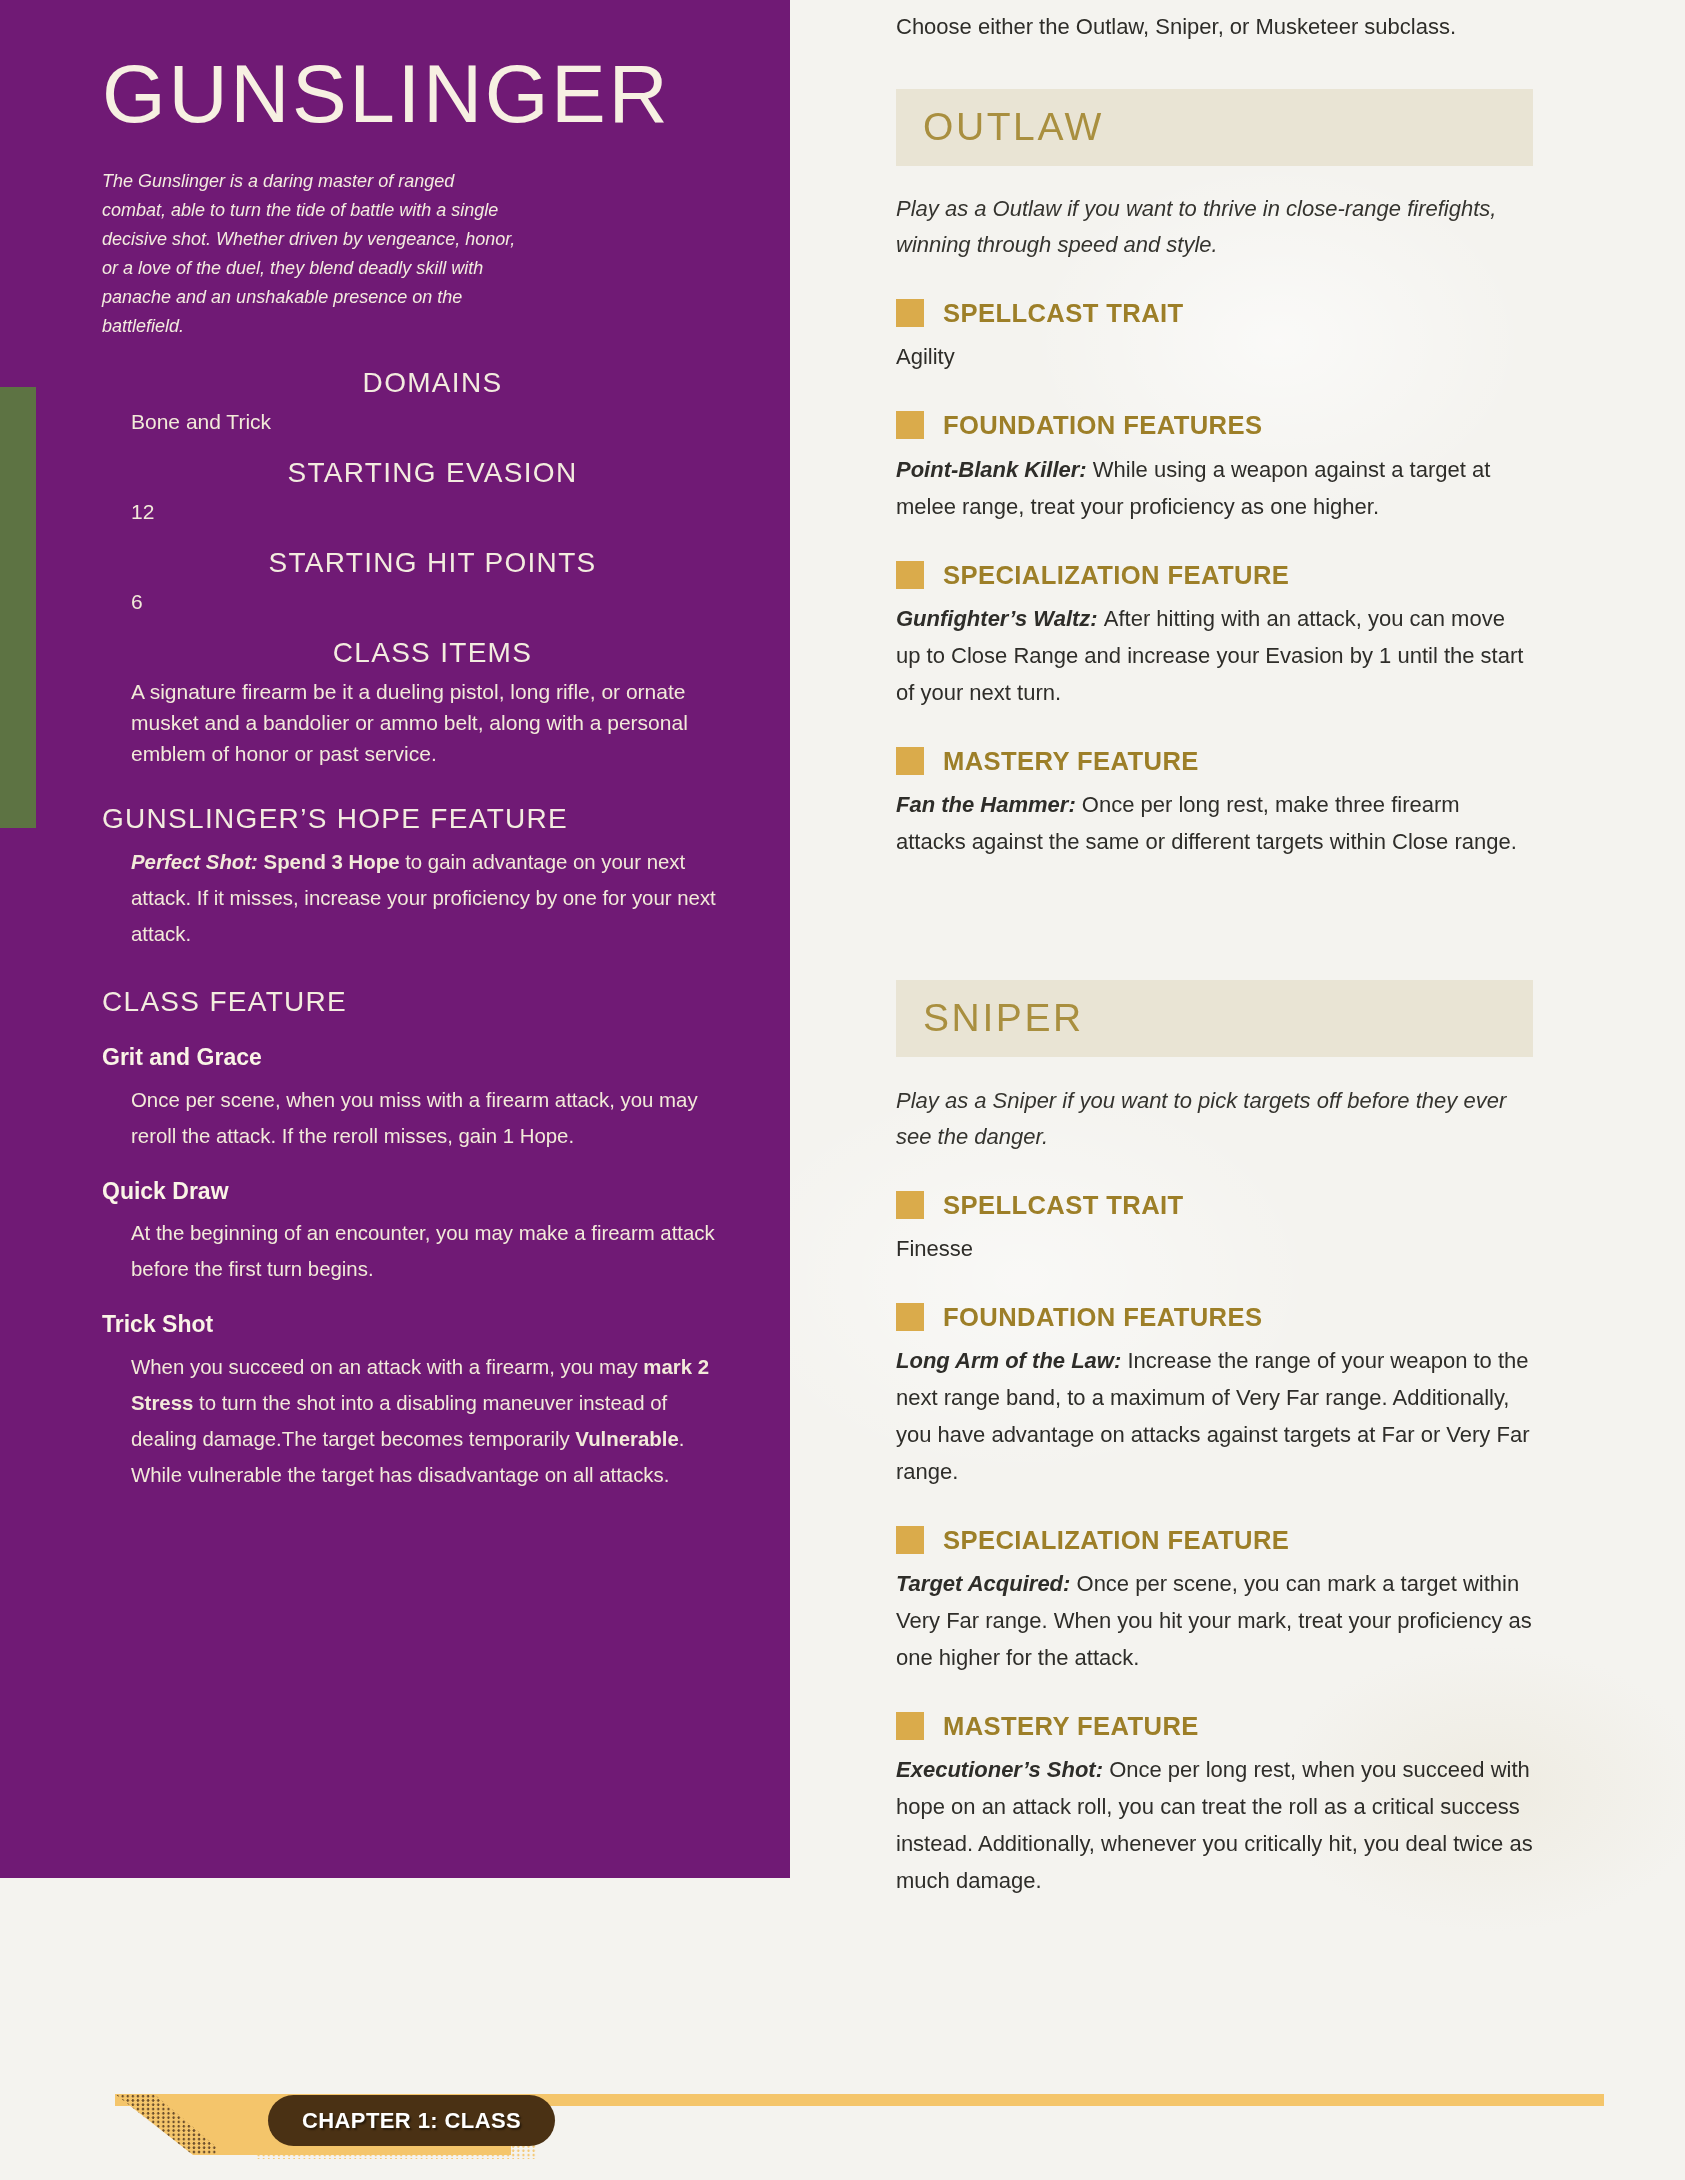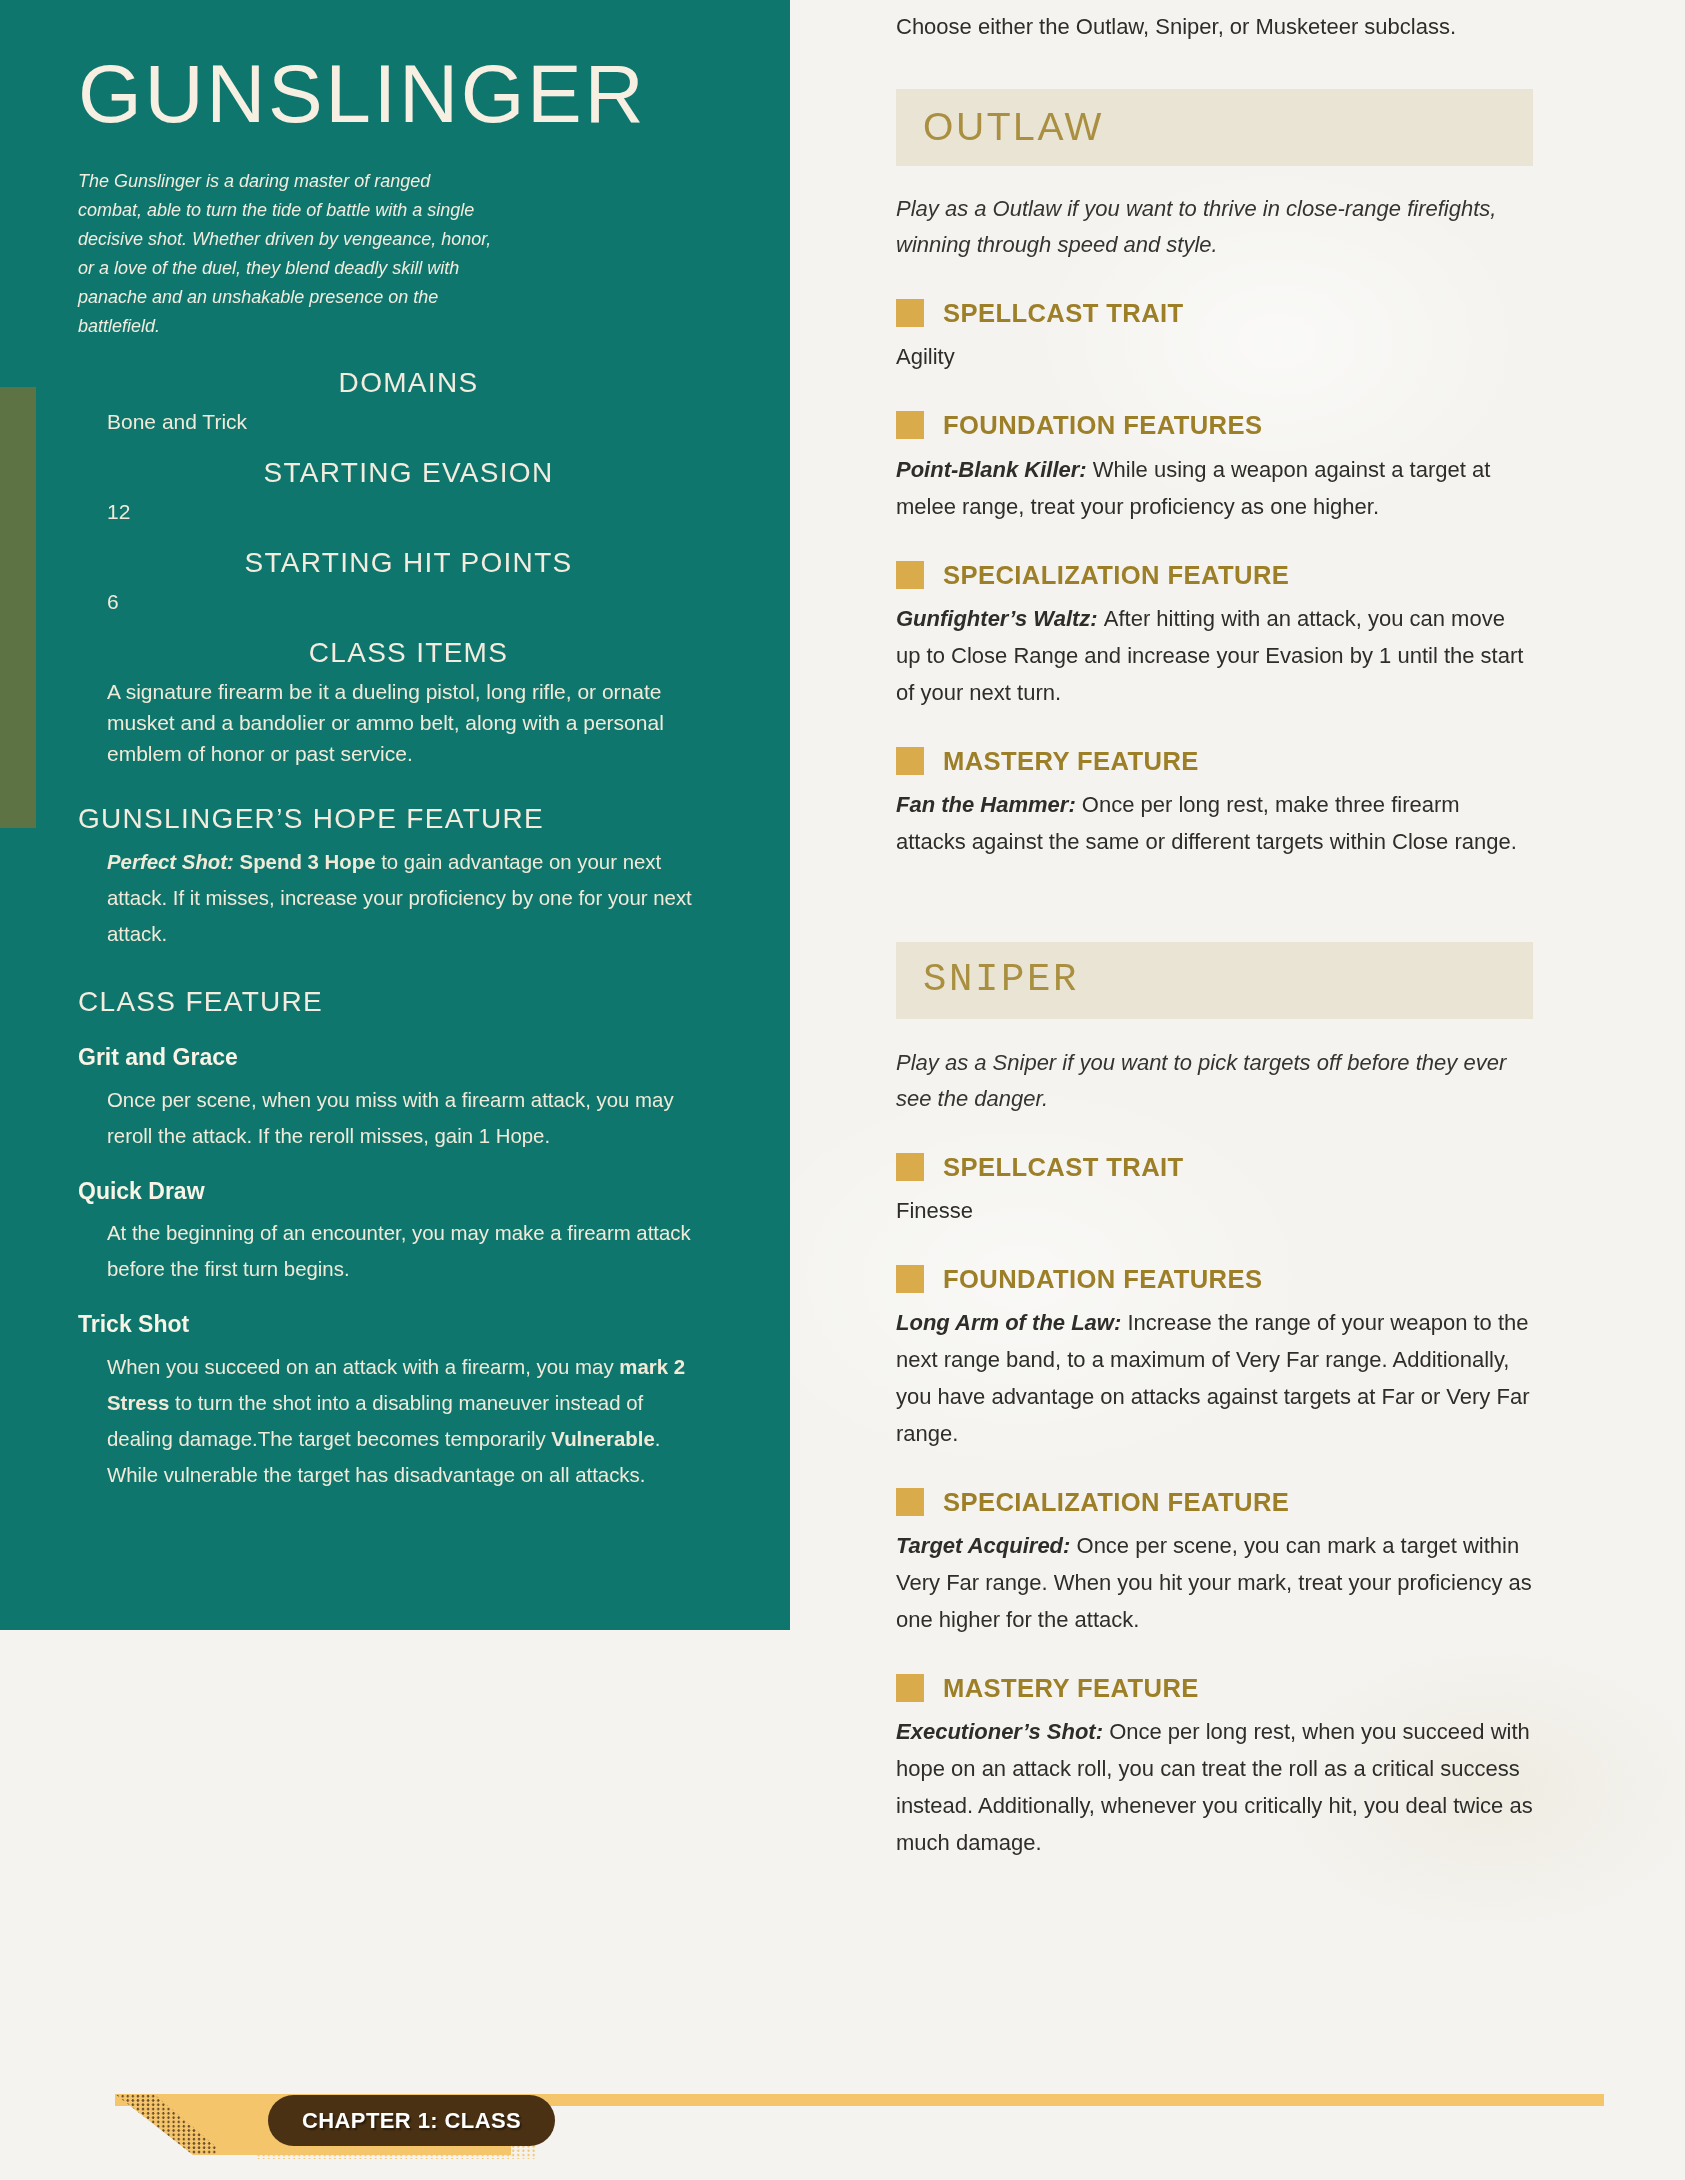--- a/index.html
+++ b/index.html
@@ -11,22 +11,22 @@
   .page::after{ 
     content:""; position:absolute; inset:0; pointer-events:none;
     background:
       radial-gradient(358px 256px at 1278px 341px, rgba(255,255,255,.55), transparent 70%),
       radial-gradient(426px 290px at 1022px 1278px, rgba(255,255,255,.45), transparent 70%),
       radial-gradient(307px 204px at 1491px 1789px, rgba(233,228,212,.5), transparent 70%);
   }
 
   
   .left-panel{
-    position:absolute; left:0; top:0; width:790px; height:1630px;
-    background:#0f766e; color:#f2ead9; z-index:1;
+    position:absolute; left:0; top:0; width:790px; height:1878px;
+    background:#701a75; color:#f2ead9; z-index:1;padding-left:24px;
   }
   .green-strip{
     position:absolute; left:0; top:387px; width:36px; height:441px;
     background:#5d7343;
   }
   .left-content{ position:relative; padding:48px 51px 0 78px; width:790px; }
   .class-title{
     font-size:82px; font-weight:300; letter-spacing:2.6px; color:#f7f0e2;
     line-height:1.12; margin-bottom:27px; white-space:nowrap;
   }
@@ -61,21 +61,21 @@
   .right-content{ position:absolute; left:896px; top:0; width:637px; z-index:2; }
   .subclasses-heading{
     margin-top:162px; font-size:31px; font-weight:bold; letter-spacing:0.9px;
     color:#9d7f28;
   }
   .subclasses-sub{ margin-top:13.6px; font-size:22px; color:#2e2d29; }
   .band{
     margin-top:49px; width:637px; height:77px; background:#e9e4d4;
     display:flex; align-items:center; padding-left:27px;
   }
-  .band-sniper{ margin-top:82px;font-family:Liberation Mono, monospace; }
+  .band-sniper{ margin-top:120px; }
   .band-name{
     font-size:39px; font-weight:300; letter-spacing:2.6px; color:#a98f3f;
   }
   .subclass-desc{
     margin-top:25.6px; font-style:italic; font-size:22px; line-height:36px; color:#35342f;
   }
   .gold-heading-row{ display:flex; margin-top:36px; }
   .gold-square{
     width:28px; height:28px; background:#daab4b; margin-right:19px; flex:0 0 auto;
   }

